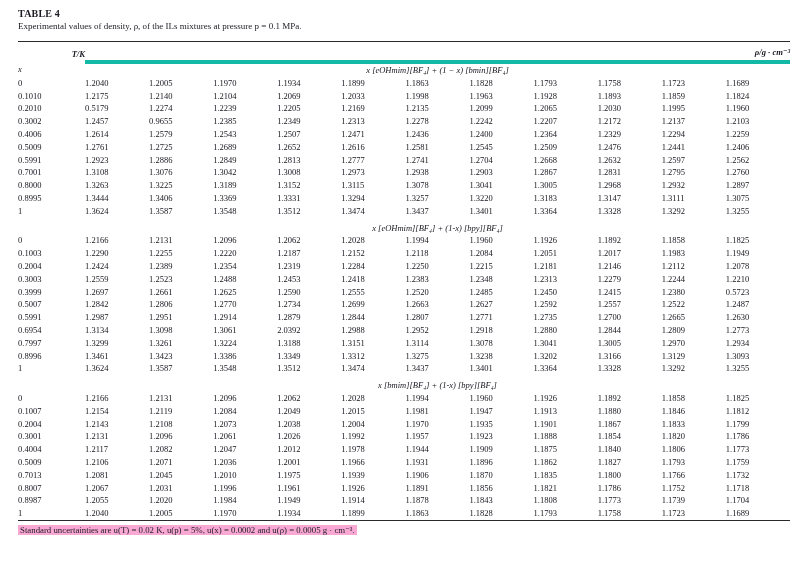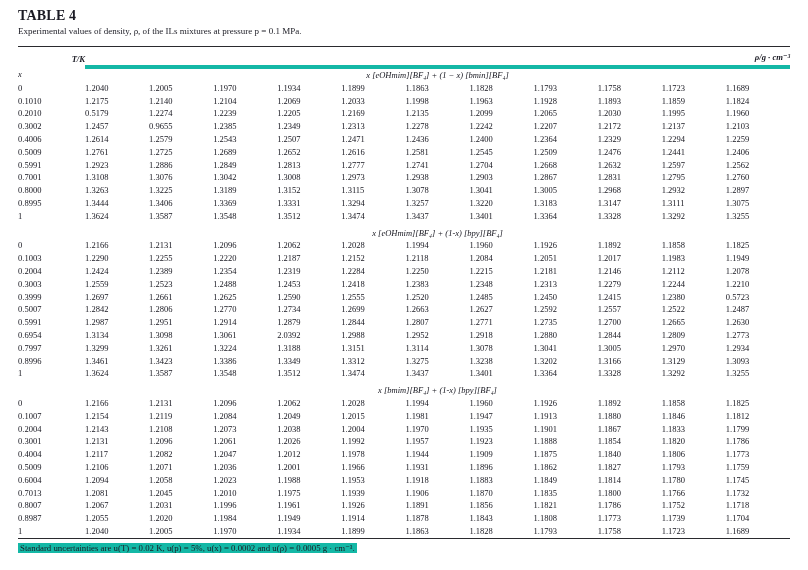--- a/index.html
+++ b/index.html
@@ -3,21 +3,21 @@
 <meta charset="utf-8">
 <style>
   html,body{margin:0;padding:0;background:#ffffff;}
   body{
     width:808px;height:570px;overflow:hidden;
     font-family:"Liberation Serif","DejaVu Serif",serif;
     color:#1b1b24;
     -webkit-font-smoothing:antialiased;
   }
   .page{padding:8px 18px 0 18px;}
-  .tbl-label{font-size:14px;font-weight:bold;margin:0 0 2px 0;letter-spacing:.2px;}
+  .tbl-label{font-size:10px;font-weight:bold;margin:0 0 2px 0;letter-spacing:.2px;}
   .tbl-caption{font-size:9px;margin:0 0 10px 0;}
   table{
     width:772px;border-collapse:collapse;table-layout:fixed;
     font-size:8.5px;
     border-top:1.5px solid #2a2a2e;
     border-bottom:1.5px solid #2a2a2e;
   }
   col.c-x{width:67px;}
   thead th{
     font-weight:bold;text-align:right;vertical-align:bottom;
@@ -470,34 +470,20 @@
           <td>1.2001</td>
           <td>1.1966</td>
           <td>1.1931</td>
           <td>1.1896</td>
           <td>1.1862</td>
           <td>1.1827</td>
           <td>1.1793</td>
           <td>1.1759</td>
         </tr>
         <tr>
-          <td>0.6004</td>
-          <td>1.2094</td>
-          <td>1.2058</td>
-          <td>1.2023</td>
-          <td>1.1988</td>
-          <td>1.1953</td>
-          <td>1.1918</td>
-          <td>1.1883</td>
-          <td>1.1849</td>
-          <td>1.1814</td>
-          <td>1.1780</td>
-          <td>1.1745</td>
-        </tr>
-        <tr>
           <td>0.7013</td>
           <td>1.2081</td>
           <td>1.2045</td>
           <td>1.2010</td>
           <td>1.1975</td>
           <td>1.1939</td>
           <td>1.1906</td>
           <td>1.1870</td>
           <td>1.1835</td>
           <td>1.1800</td>
@@ -543,15 +529,15 @@
           <td>1.1828</td>
           <td>1.1793</td>
           <td>1.1758</td>
           <td>1.1723</td>
           <td>1.1689</td>
         </tr>
       </tbody>
   </table>
 
   <div class="footnote">
-    <span class="hl" style="background: #14b8a6;">Standard uncertainties are u(T) = 0.02 K, u(p) = 5%, u(x) = 0.0002 and u(ρ) = 0.0005 g · cm⁻³.</span>
+    <span class="hl" style="background: #f9a8d4;">Standard uncertainties are u(T) = 0.02 K, u(p) = 5%, u(x) = 0.0002 and u(ρ) = 0.0005 g · cm⁻³.</span>
   </div>
 </div>
 
 </body></html>

